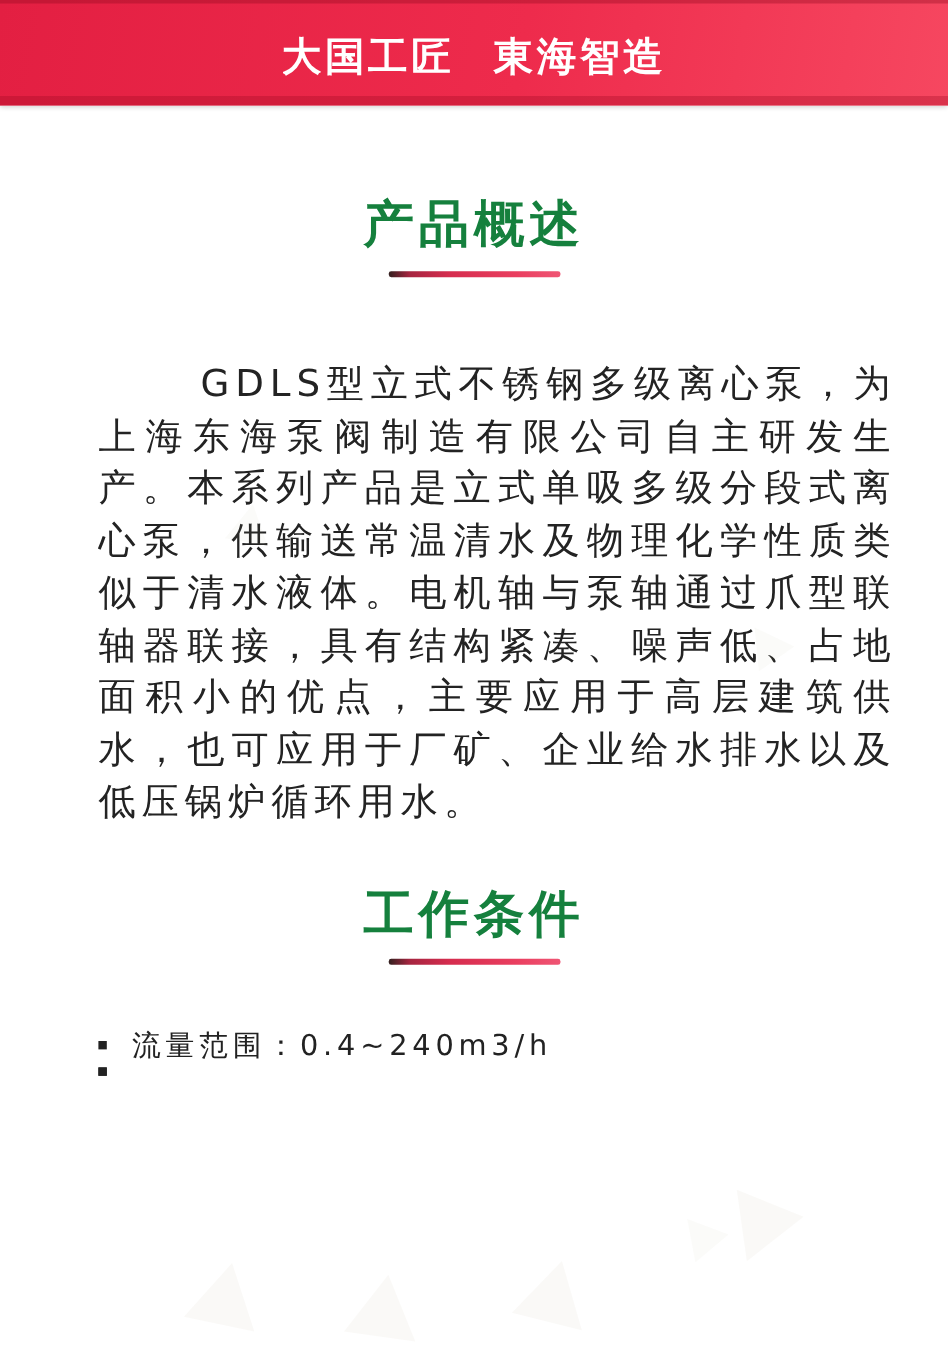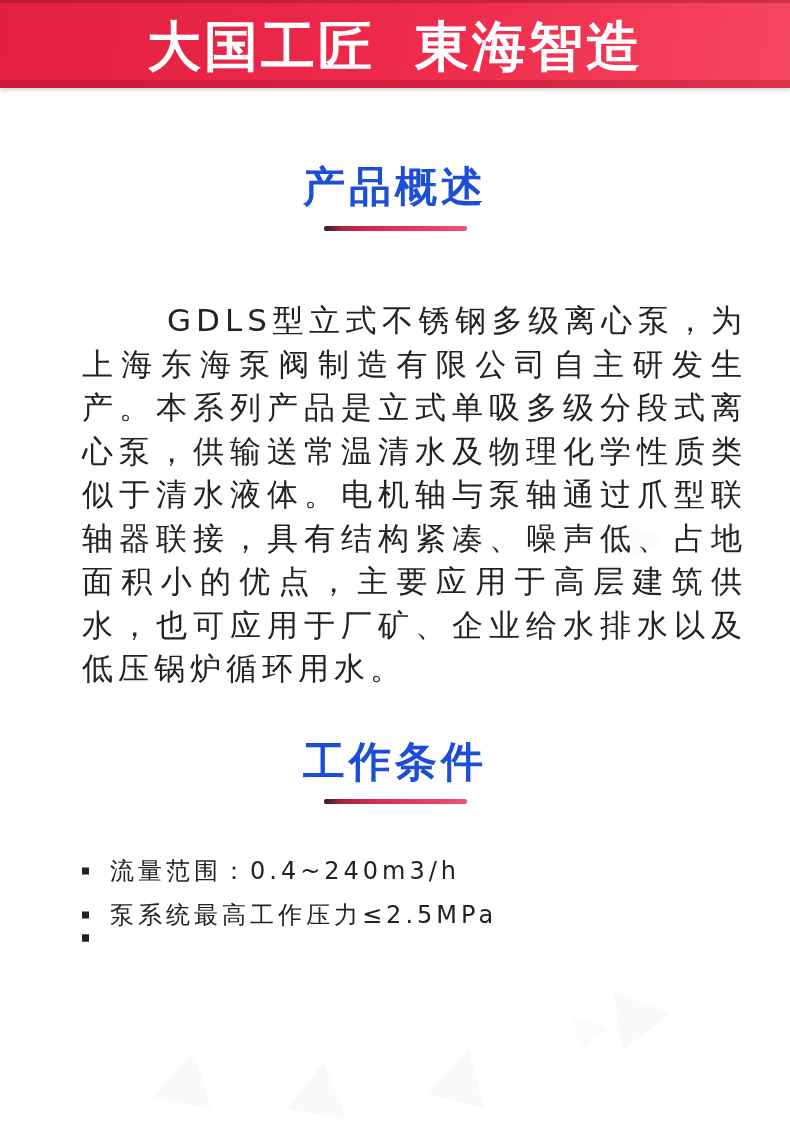--- a/index.html
+++ b/index.html
@@ -21,35 +21,35 @@
       inset 0 3px 0 rgba(140, 10, 30, 0.35),
       inset 0 -8px 0 rgba(160, 8, 34, 0.32),
       0 2px 4px rgba(0, 0, 0, 0.18);
     display: flex;
     align-items: center;
     justify-content: center;
   }
   .banner h1 {
     margin: 16px 0 10px 0;
     color: #ffffff;
-    font-size: 54px;
+    font-size: 33px;
     font-weight: 700;
     letter-spacing: 3px;
     word-spacing: 18px;
     white-space: nowrap;
   }
 
   
   .section-heading {
     margin: 0;
     text-align: center;
     font-size: 42px;
     line-height: 42px;
     font-weight: 700;
-    color: #1d4ed8;
+    color: #15803d;
     letter-spacing: 4px;
   }
   .overview .section-heading { margin-top: 78px; }
   .conditions .section-heading { margin-top: 50px; }
 
   .heading-divider {
     width: 143px; height: 5px;
     margin: 18px auto 0 auto;
     border-radius: 2px;
     background: linear-gradient(90deg,
@@ -133,24 +133,20 @@
   <section class="conditions">
     <h2 class="section-heading">工作条件</h2>
     <div class="heading-divider"></div>
     <ul class="cond-list">
       <li>
         <span class="bullet-dot"></span>
         <span>流量范围：0.4~240m3/h</span>
       </li>
       <li>
         <span class="bullet-dot"></span>
-        <span>泵系统最高工作压力≤2.5MPa</span>
-      </li>
-      <li>
-        <span class="bullet-dot"></span>
       </li>
       <li>
         <span class="bullet-dot"></span>
       </li>
     </ul>
   </section>
 
   <div class="wm r1"></div>
   <div class="wm r2"></div>
   <div class="wm r3"></div>

